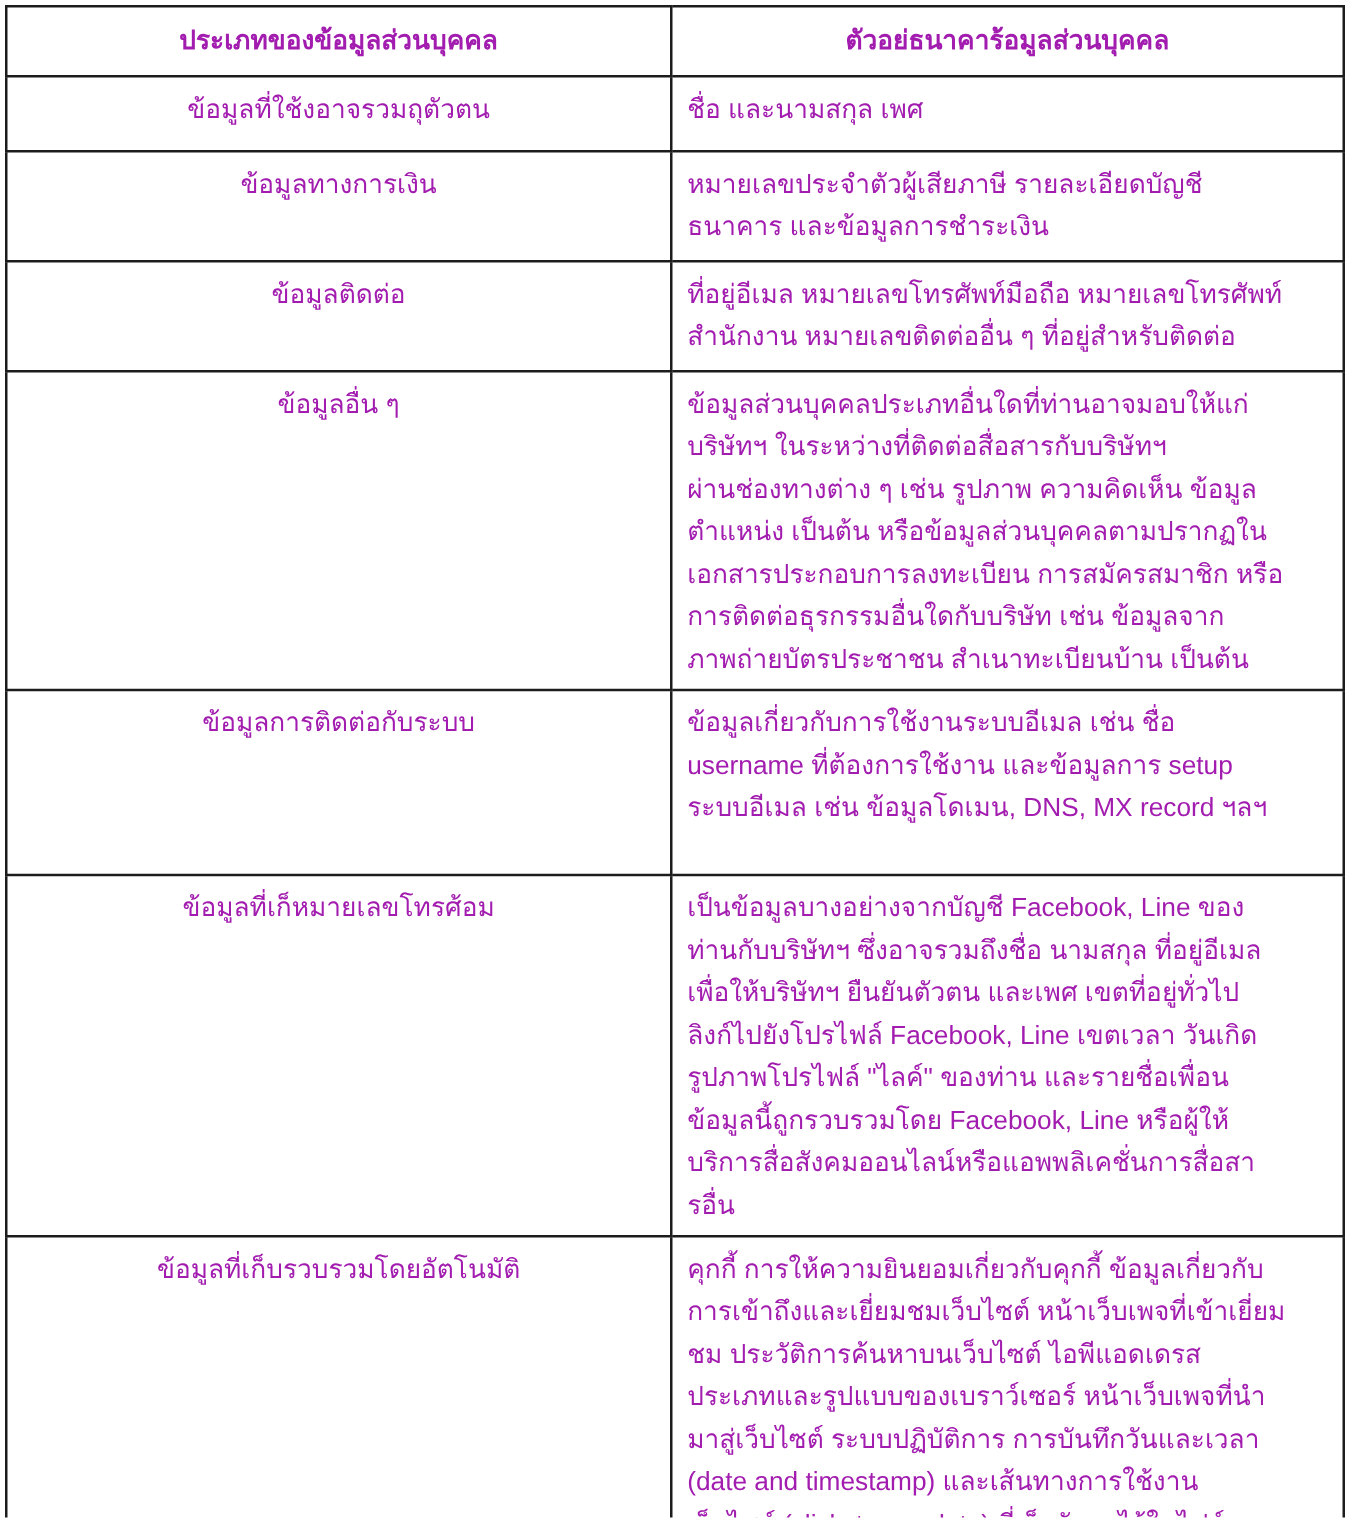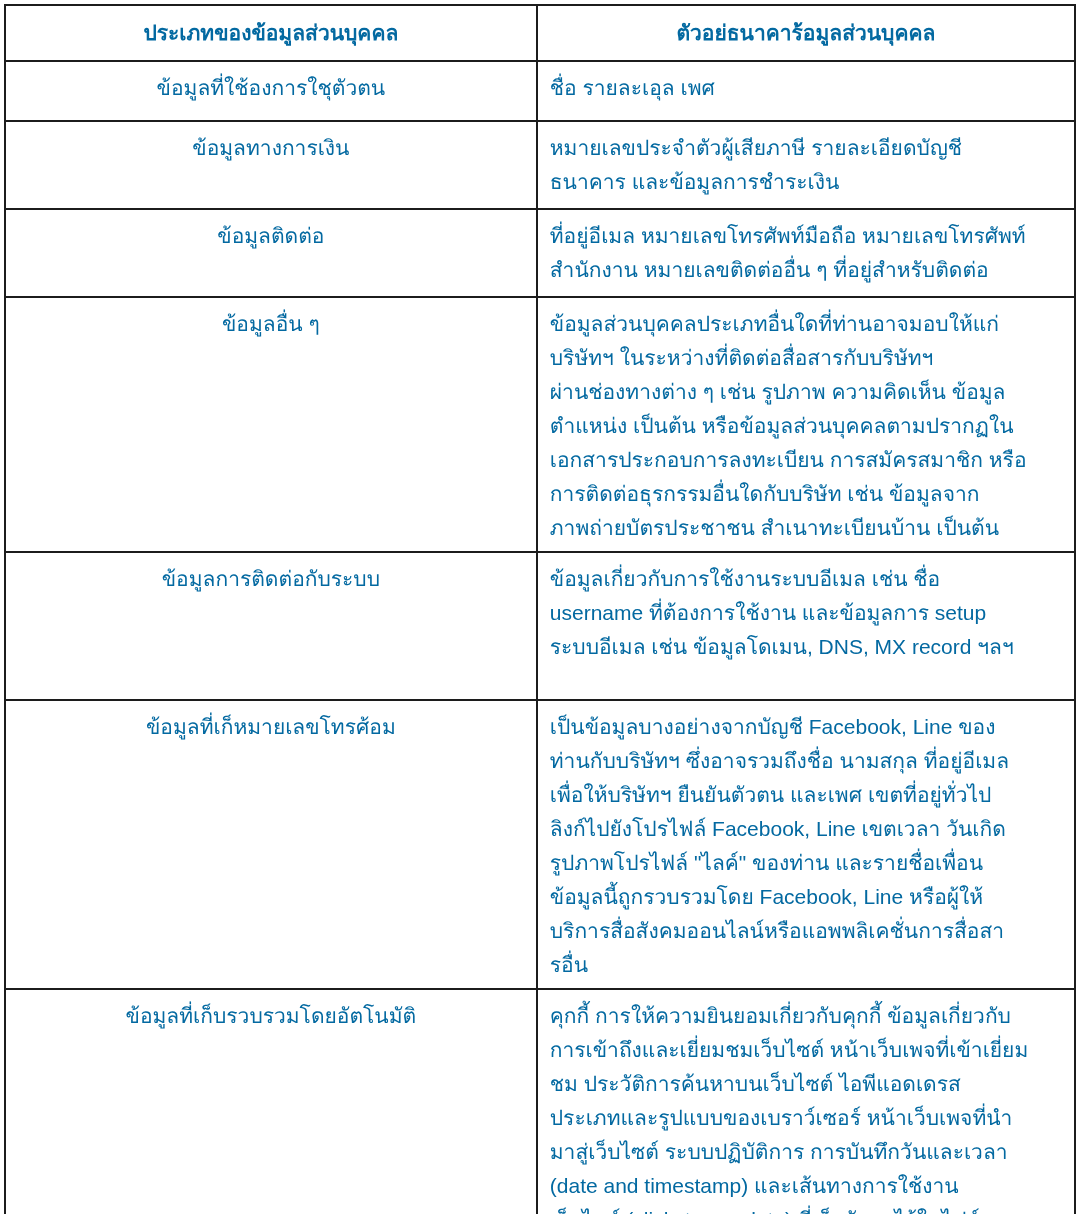--- a/index.html
+++ b/index.html
@@ -18,21 +18,21 @@
     width: 1072px;
     height: 1198px;
     border-collapse: collapse;
     table-layout: fixed;
   }
   table.pd-table th,
   table.pd-table td {
     border: 2px solid #1c1c1c;
     box-sizing: border-box;
     overflow: hidden;
-    color: #0369a1;
+    color: #a21caf;
     font-size: 21px;
     line-height: 34px;
     margin-top: 15px;
   }
   col.c-type    { width: 49.7%; }
   col.c-example { width: 50.3%; }
 
   th.hdr {
     font-weight: 700;
     text-align: center;
@@ -69,22 +69,22 @@
     <col class="c-example">
   </colgroup>
   <thead>
     <tr class="rh">
       <th class="hdr">ประเภทของข้อมูลส่วนบุคคล</th>
       <th class="hdr">ตัวอย่ธนาคาร้อมูลส่วนบุคคล</th>
     </tr>
   </thead>
   <tbody>
     <tr class="r0">
-      <td class="type-cell">ข้อมูลที่ใช้องการใชุตัวตน</td>
-      <td class="example-cell">ชื่อ รายละเอุล เพศ</td>
+      <td class="type-cell">ข้อมูลที่ใช้งอาจรวมถุตัวตน</td>
+      <td class="example-cell">ชื่อ และนามสกุล เพศ</td>
     </tr>
     <tr class="r1">
       <td class="type-cell">ข้อมูลทางการเงิน</td>
       <td class="example-cell">หมายเลขประจำตัวผู้เสียภาษี รายละเอียดบัญชี
 ธนาคาร และข้อมูลการชำระเงิน</td>
     </tr>
     <tr class="r2">
       <td class="type-cell">ข้อมูลติดต่อ</td>
       <td class="example-cell">ที่อยู่อีเมล หมายเลขโทรศัพท์มือถือ หมายเลขโทรศัพท์
 สำนักงาน หมายเลขติดต่ออื่น ๆ ที่อยู่สำหรับติดต่อ</td>

